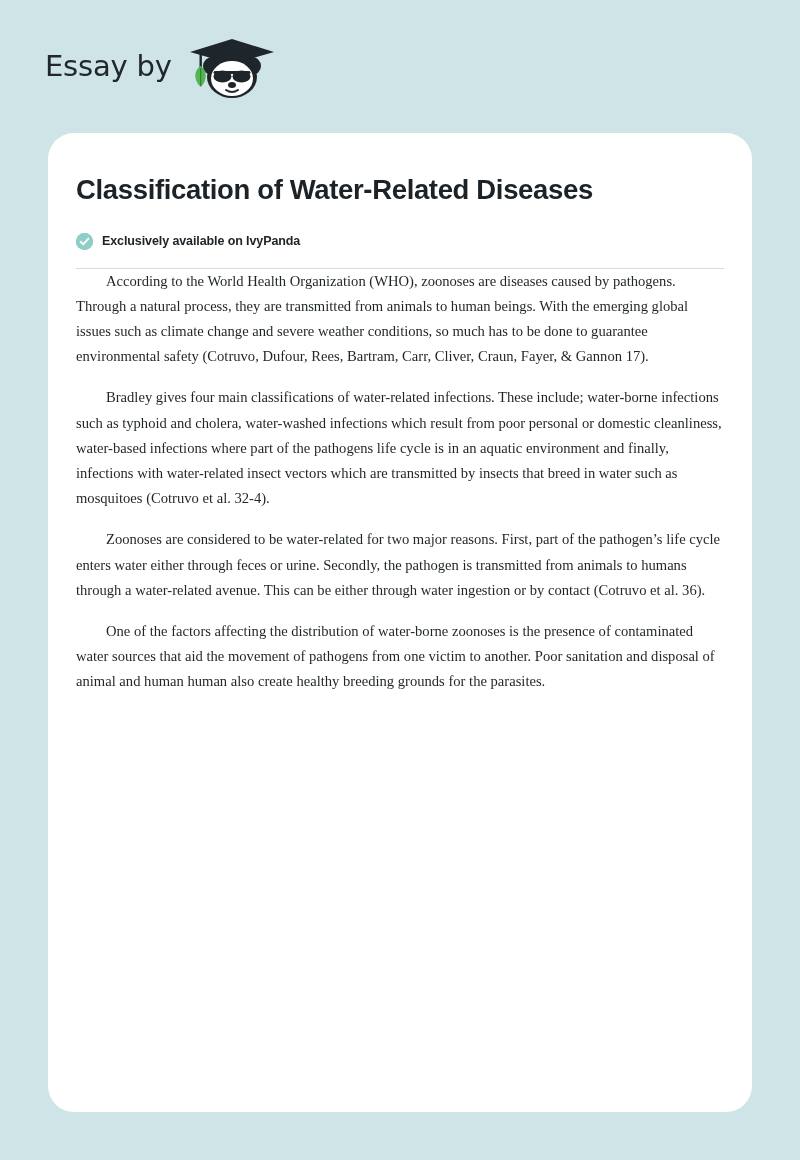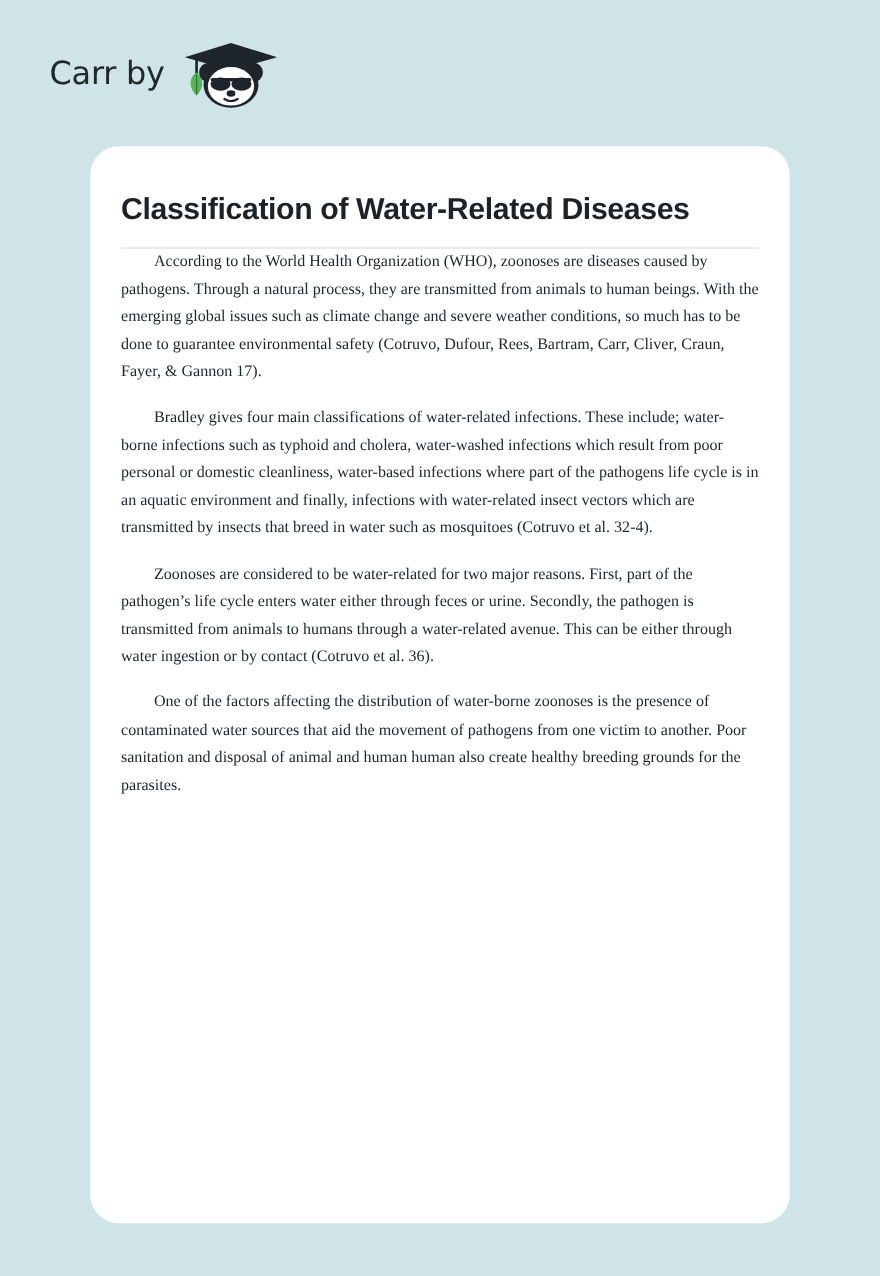--- a/index.html
+++ b/index.html
@@ -55,21 +55,21 @@
   }
   .brand-wordmark .reg {
     font-size: 14px;
     vertical-align: super;
     font-weight: bold;
     line-height: 1;
   }
 
   
   .paper-card {
-    width: 636px;
+    width: 704px;
     margin: 0 auto;
     background: #ffffff;
     border-radius: 26px;
     padding: 40px 26px 36px 26px;
     min-height: 979px;
   }
   .paper-inner {
     padding: 0 0px;
   }
 
@@ -138,21 +138,21 @@
     text-indent: 30px;
   }
   .body-par:last-child { margin-bottom: 0; }
 </style>
 </head>
 <body>
 
 <div class="brand-bar">
   <div class="brand-lockup">
 
-    <span class="brand-essay-by">Carr by</span>
+    <span class="brand-essay-by">Essay by</span>
 
     <span class="brand-logo-mark">
       <svg viewBox="0 0 96 66" width="96" height="66" aria-hidden="true">
 
         <polygon points="48,6 90,19 48,31 6,19" fill="#1f262b"></polygon>
 
         <path d="M30,24 L30,36 Q48,46 66,36 L66,24 L48,31 Z" fill="#1f262b"></path>
 
         <rect x="15.5" y="19" width="2.4" height="16" fill="#1f262b"></rect>
 
@@ -176,20 +176,29 @@
     </span>
 
   </div>
 </div>
 
 <div class="paper-card">
   <div class="paper-inner">
 
     <h1 class="doc-title">Classification of Water-Related Diseases</h1>
 
+    <div class="availability-row">
+      <span class="check-badge">
+        <svg viewBox="0 0 17 17" width="17" height="17" aria-hidden="true">
+          <circle cx="8.5" cy="8.5" r="8.5" fill="#8ecec6"></circle>
+          <path d="M4.6,8.8 L7.2,11.3 L12.4,5.6" stroke="#ffffff" stroke-width="1.9" fill="none" stroke-linecap="round" stroke-linejoin="round"></path>
+        </svg>
+      </span>
+      <span class="availability-text">Exclusively available on IvyPanda</span>
+    </div>
 
     <hr class="divider">
 
     <p class="body-par">According to the World Health Organization (WHO), zoonoses are diseases caused by pathogens. Through a natural process, they are transmitted from animals to human beings. With the emerging global issues such as climate change and severe weather conditions, so much has to be done to guarantee environmental safety (Cotruvo, Dufour, Rees, Bartram, Carr, Cliver, Craun, Fayer, &amp; Gannon 17).</p>
 
     <p class="body-par">Bradley gives four main classifications of water-related infections. These include; water-borne infections such as typhoid and cholera, water-washed infections which result from poor personal or domestic cleanliness, water-based infections where part of the pathogens life cycle is in an aquatic environment and finally, infections with water-related insect vectors which are transmitted by insects that breed in water such as mosquitoes (Cotruvo et al. 32-4).</p>
     <p class="body-par">Zoonoses are considered to be water-related for two major reasons. First, part of the pathogen’s life cycle enters water either through feces or urine. Secondly, the pathogen is transmitted from animals to humans through a water-related avenue. This can be either through water ingestion or by contact (Cotruvo et al. 36).</p>
     <p class="body-par">One of the factors affecting the distribution of water-borne zoonoses is the presence of contaminated water sources that aid the movement of pathogens from one victim to another. Poor sanitation and disposal of animal and human human also create healthy breeding grounds for the parasites.</p>
 
   </div>

